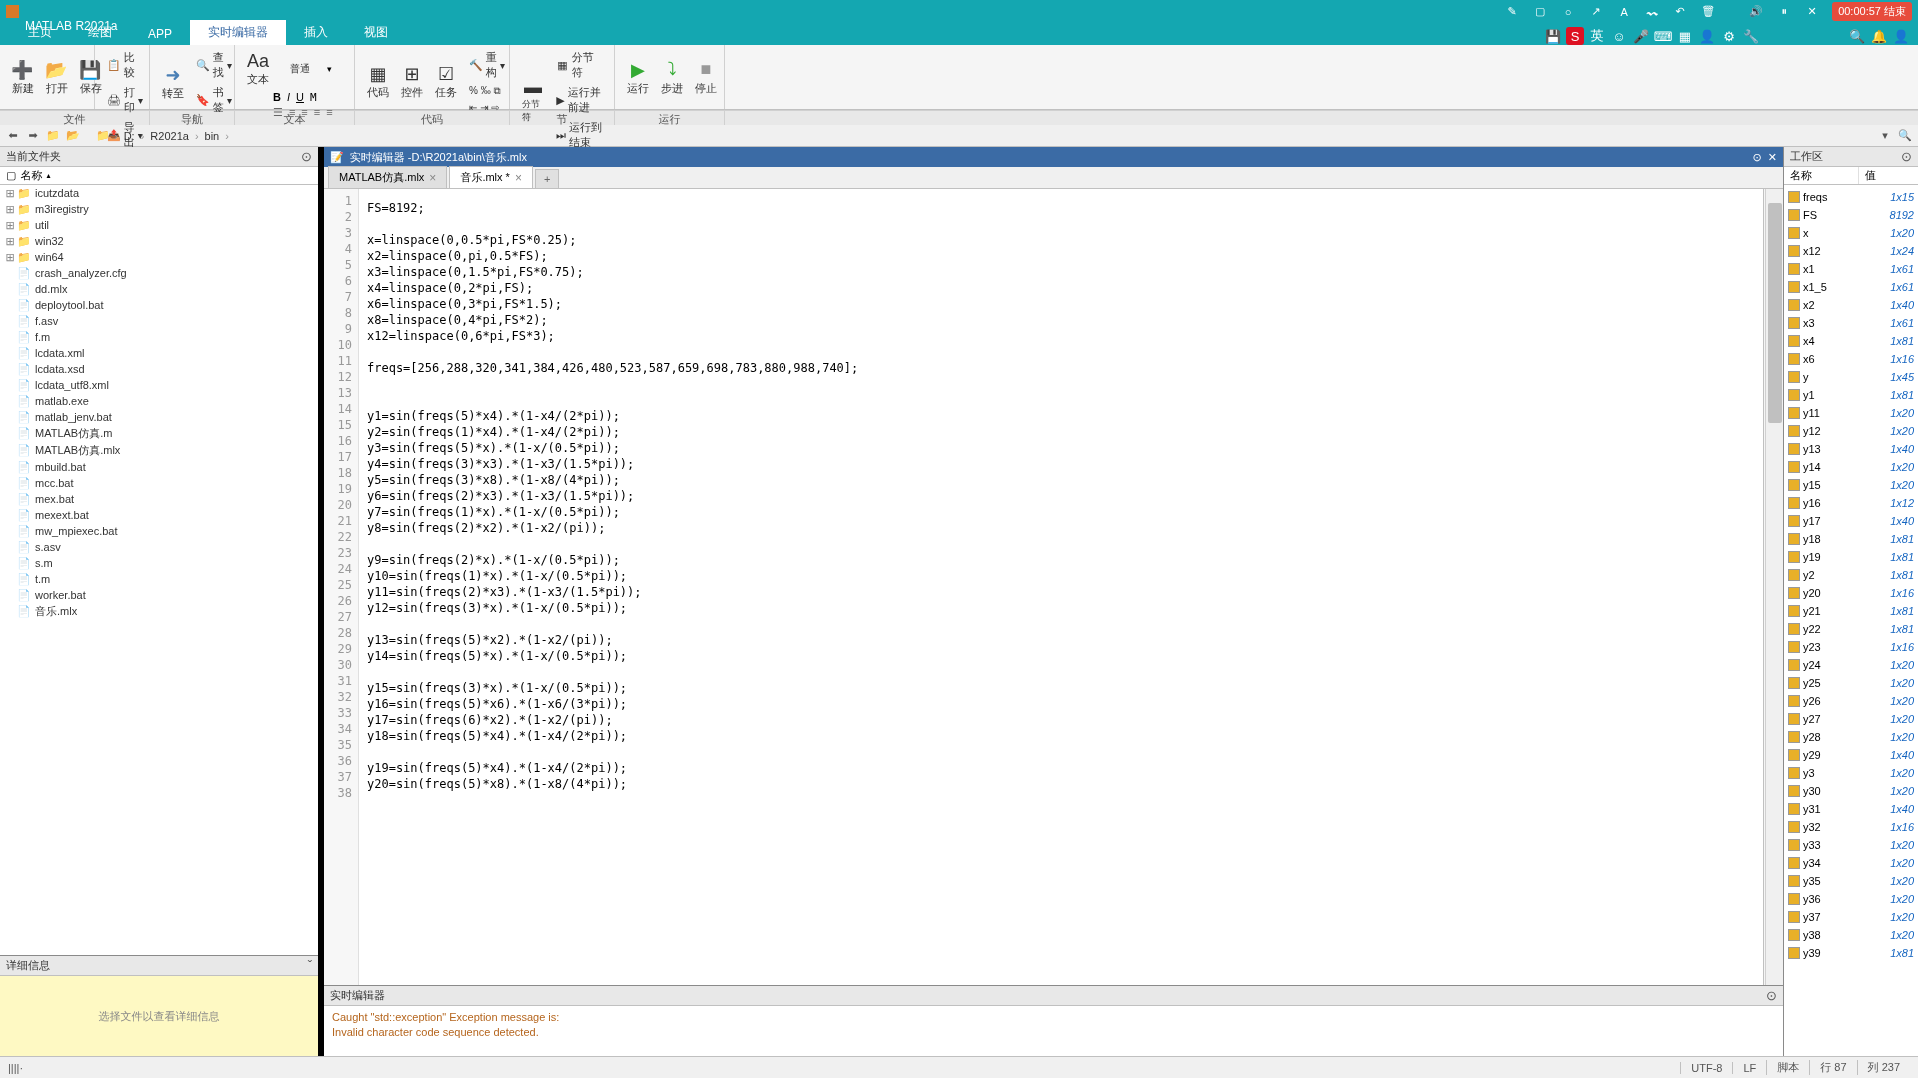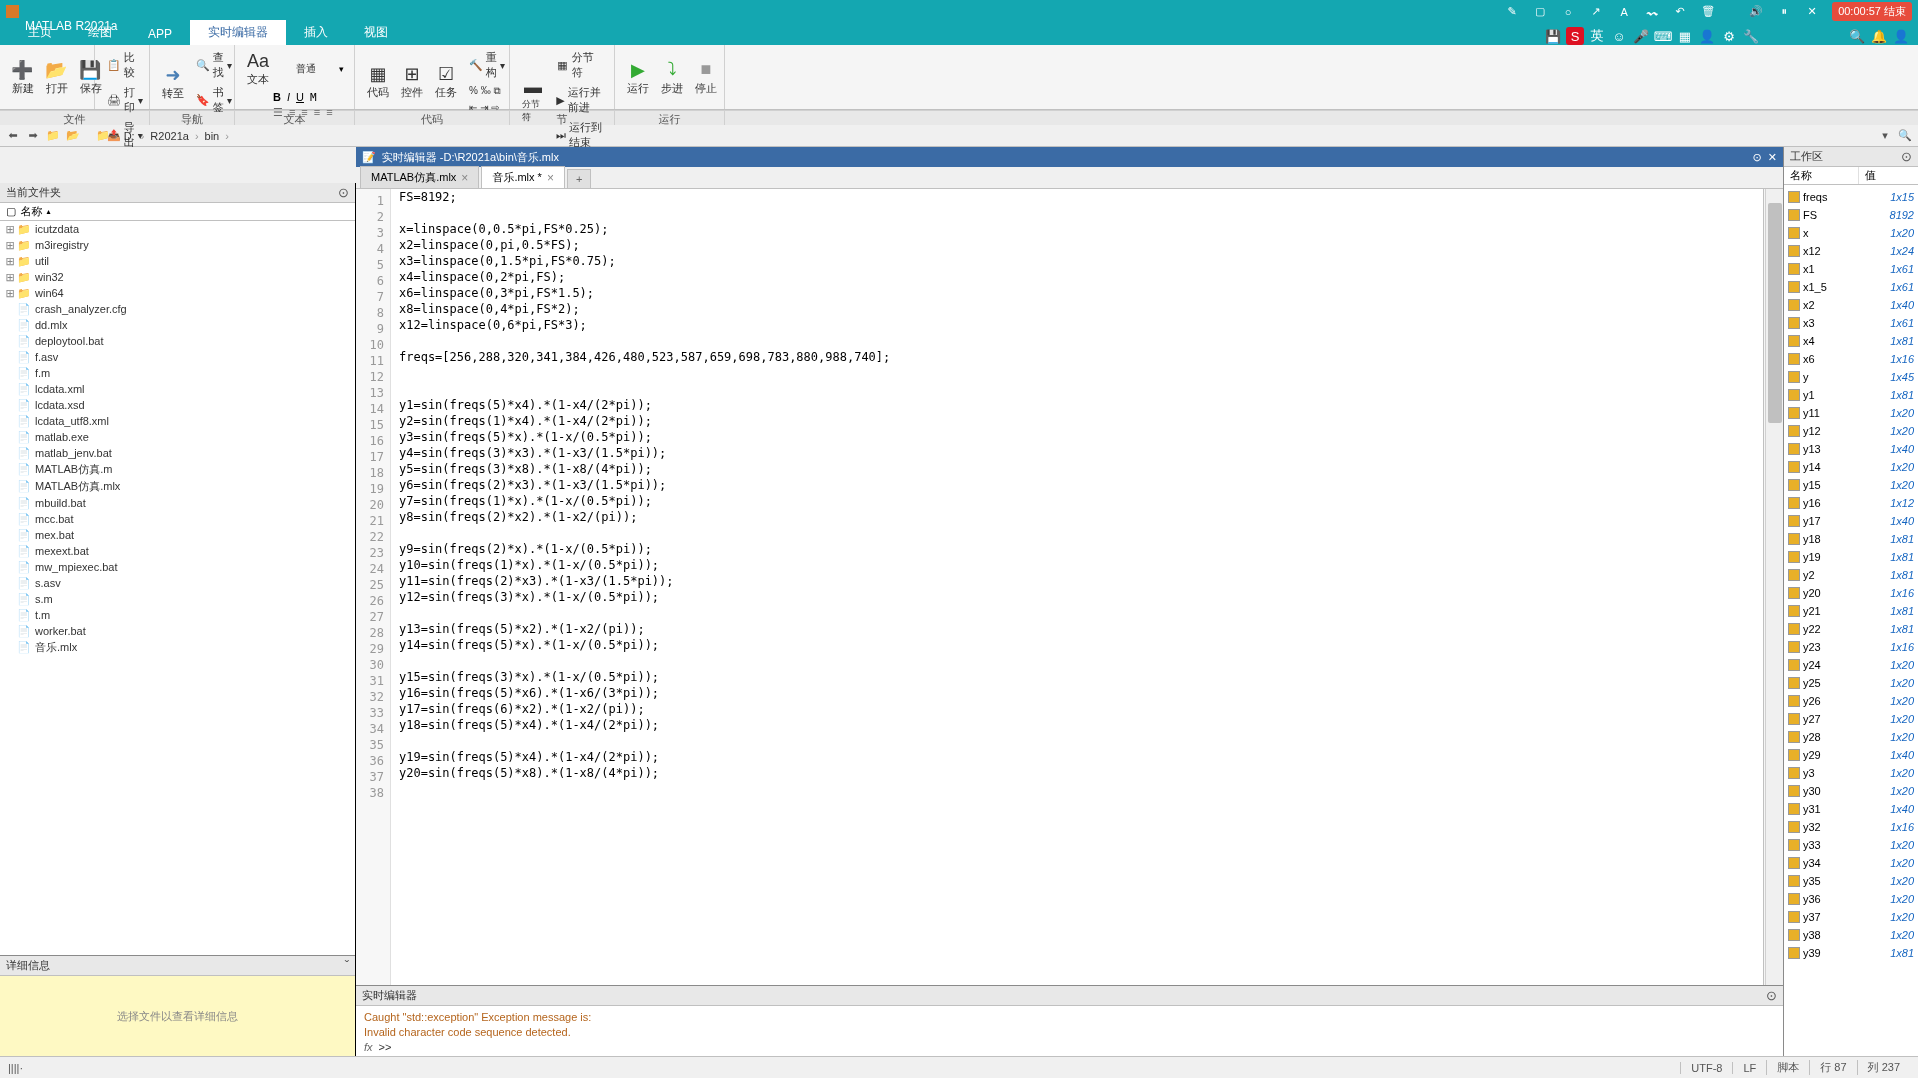--- a/index.html
+++ b/index.html
@@ -34,21 +34,21 @@
     .pathbar { height: 22px; background: #f0f0f0; border-bottom: 1px solid #c0c0c0; display: flex; align-items: center; padding: 0 4px; gap: 2px; }
     .pathbar .nav-ico { width: 18px; height: 18px; display: inline-flex; align-items: center; justify-content: center; cursor: pointer; color: #555; }
     .pathbar .path-seg { padding: 2px 4px; cursor: pointer; color: #333; }
     .pathbar .path-sep { color: #999; }
     .pathbar .spacer { flex: 1; }
     
     
     .main { display: flex; height: calc(100vh - 23px - 22px - 65px - 15px - 22px - 22px); }
     
     
-    .left-panel { width: 356px; display: flex; flex-direction: column; border-right: 1px solid #000000; margin-top: 36px; }
+    .left-panel { width: 324px; display: flex; flex-direction: column; border-right: 6px solid #000000; }
     .panel-header { height: 20px; background: #e8e8e8; border-bottom: 1px solid #c0c0c0; display: flex; align-items: center; padding: 0 6px; font-size: 11px; color: #333; }
     .panel-header .spacer { flex: 1; }
     .panel-header .min-btn { cursor: pointer; color: #555; font-size: 13px; }
     .col-head { height: 18px; border-bottom: 1px solid #c0c0c0; display: flex; align-items: center; padding: 0 6px; font-size: 11px; background: #fff; }
     .file-tree { flex: 1; overflow: auto; background: white; }
     .tree-item { display: flex; align-items: center; padding: 1px 4px; cursor: pointer; font-size: 11px; color: #333; }
     .tree-item .expand { width: 12px; text-align: center; color: #888; }
     .tree-item .ico { width: 16px; height: 14px; margin-right: 3px; display: inline-flex; align-items: center; justify-content: center; font-size: 11px; }
     .tree-item.folder .ico { color: #e8b028; }
     .tree-item.file .ico { color: #5a8ab8; }
@@ -61,21 +61,21 @@
     .editor-titlebar .ico { margin-right: 6px; }
     .editor-titlebar .spacer { flex: 1; }
     .editor-titlebar .win-btn { margin-left: 6px; cursor: pointer; }
     .editor-tabs { height: 22px; background: #f0f0f0; border-bottom: 1px solid #c0c0c0; display: flex; align-items: flex-end; padding-left: 4px; }
     .editor-tab { padding: 3px 10px; border: 1px solid #c0c0c0; border-bottom: none; background: #e0e0e0; margin-right: 2px; cursor: pointer; font-size: 11px; display: flex; align-items: center; gap: 5px; }
     .editor-tab.active { background: white; }
     .editor-tab .close { color: #888; font-size: 12px; }
     .editor-tab.add { padding: 3px 8px; color: #666; }
     .editor-body { flex: 1; display: flex; background: white; position: relative; overflow: hidden; }
     .gutter { width: 35px; background: #f7f7f7; border-right: 1px solid #e0e0e0; text-align: right; padding: 4px 6px 4px 0; color: #999; font-family: Consolas, monospace; font-size: 12px; line-height: 16px; }
-    .code { flex: 1; padding: 0 8px; font-family: Consolas, monospace; font-size: 12px; line-height: 16px; color: #000; white-space: pre; overflow: auto; position: relative; }
+    .code { flex: 1; padding: 11px 8px; font-family: Consolas, monospace; font-size: 12px; line-height: 16px; color: #000; white-space: pre; overflow: auto; position: relative; }
     .scroll-gutter { position: absolute; right: 0; top: 0; width: 18px; height: 100%; background: #f0f0f0; border-left: 1px solid #d0d0d0; }
     .scroll-thumb { position: absolute; left: 2px; width: 14px; top: 14px; height: 220px; background: #c0c0c0; border-radius: 2px; }
     .side-icons { width: 20px; background: #f5f5f5; border-left: 1px solid #c0c0c0; display: flex; flex-direction: column; align-items: center; padding-top: 4px; gap: 6px; }
     .side-icons .si { width: 16px; height: 16px; border: 1px solid #999; background: #fff; cursor: pointer; font-size: 9px; display: flex; align-items: center; justify-content: center; }
     .err-dot { width: 10px; height: 10px; background: #d93025; border-radius: 50%; margin-top: 30px; }
     
     
     .cmd-window { border-top: 1px solid #8a8a8a; }
     .cmd-body { height: 50px; background: white; padding: 4px 8px; font-family: Consolas, monospace; font-size: 12px; color: #b5651d; overflow: auto; line-height: 15px; }
     .cmd-prompt { color: #333; }
@@ -177,21 +177,21 @@
           <span>转至</span>
         </div>
       <div style="display:flex;flex-direction:column;gap:1px">
         <div class="ts-small"><span class="ico">🔍</span><span>查找</span>▾</div>
         <div class="ts-small"><span class="ico">🔖</span><span>书签</span>▾</div>
       </div>
     </div>
   </div>
   <div class="ts-group" style="width:120px">
     <div style="display:flex;flex-direction:column;gap:2px;width:100%">
-      <div style="display:flex;gap:19px;align-items:center">
+      <div style="display:flex;gap:13px;align-items:center">
         <div class="ts-btn-big">
             <span class="ico">Aa</span>
             <span>文本</span>
           </div>
         <div class="ts-small">普通</div>
           <span style="font-size:9px">▾</span>
       </div>
       <div style="display:flex;gap:6px;padding-left:30px">
         <span style="font-weight:bold;cursor:pointer">B</span>
         <span style="font-style:italic;cursor:pointer">I</span>
@@ -529,21 +529,20 @@
     </div>
     <div class="cmd-window">
       <div class="panel-header">
         <span>实时编辑器</span>
         <span class="spacer"></span>
         <span class="min-btn">⊙</span>
       </div>
       <div class="cmd-body">
         <div>Caught "std::exception" Exception message is:</div>
         <div>Invalid character code sequence detected.</div>
-        <div class="cmd-prompt"><span class="fx">fx</span><span>&gt;&gt;</span></div>
       </div>
     </div>
   </div>
 
   <div class="right-panel">
     <div class="panel-header">
       <span>工作区</span>
       <span class="spacer"></span>
       <span class="min-btn">⊙</span>
     </div>

